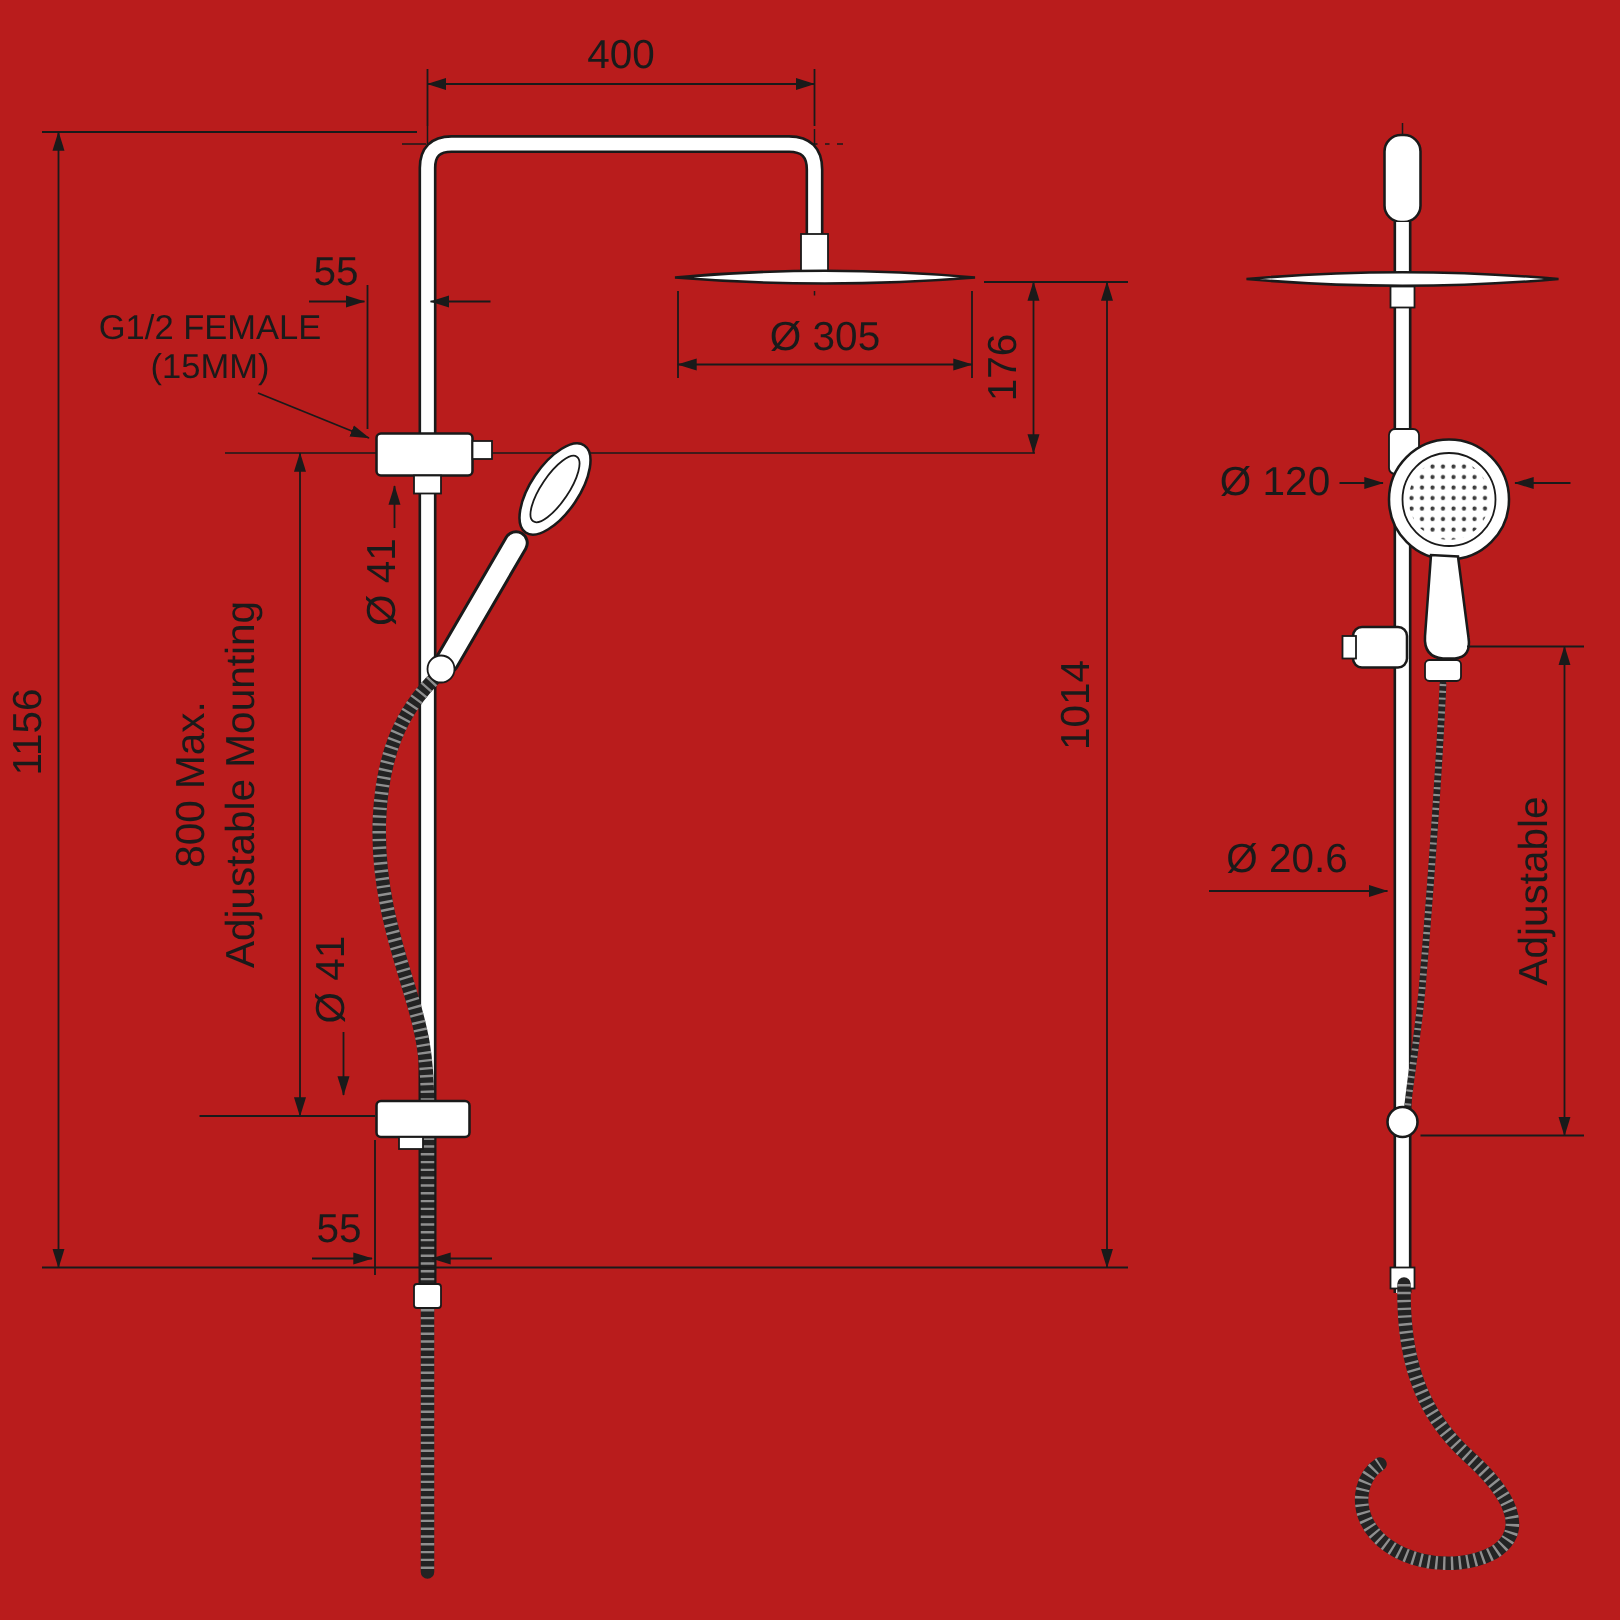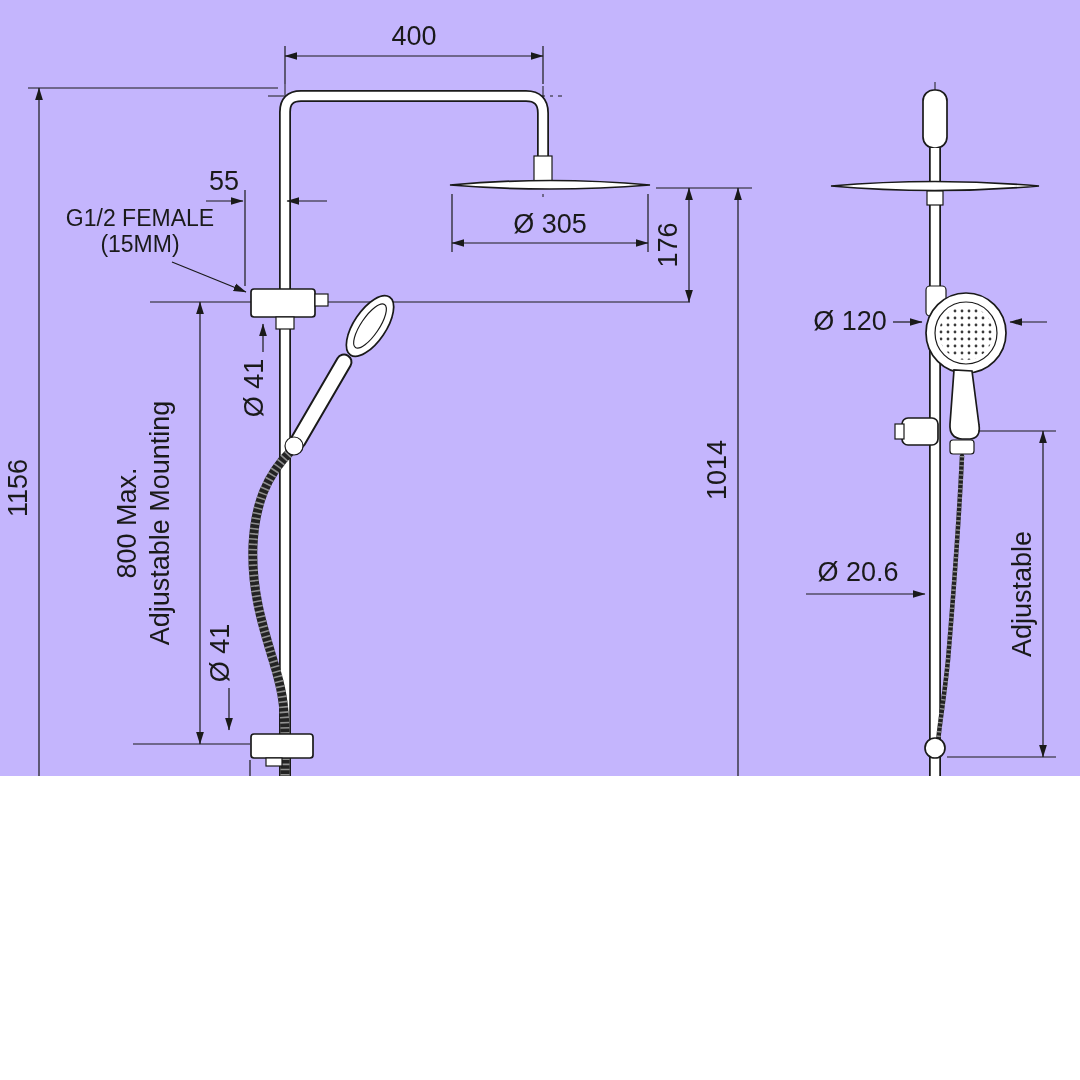--- a/index.html
+++ b/index.html
@@ -1,16 +1,16 @@
 <!DOCTYPE html>
 <html><head>
 <meta charset="utf-8">
 <style>
   html,body{margin:0;padding:0;background:#fff;}
-  .stage{width:1080px;height:776px;background:#c4b5fd;position:relative;}
+  .stage{width:1080px;height:1080px;background:#b91c1c;position:relative;}
   svg{display:block;}
   .ln{stroke:#1a1a1a;stroke-width:1.2;fill:none;}
   .thin{stroke:#1a1a1a;stroke-width:1;fill:none;}
   .cl{stroke:#1a1a1a;stroke-width:1;stroke-dasharray:16 5 3 5;fill:none;}
   .pipe-o{stroke:#1a1a1a;stroke-width:12;fill:none;}
   .pipe-i{stroke:#fff;stroke-width:8.5;fill:none;}
   .obj{stroke:#1a1a1a;stroke-width:1.7;fill:#fff;}
   .obj2{stroke:#1a1a1a;stroke-width:1.2;fill:#fff;}
   .hose{stroke:#232323;fill:none;stroke-linecap:round;}
   .hoseband{stroke:#8f8f8f;fill:none;stroke-linecap:butt;}

